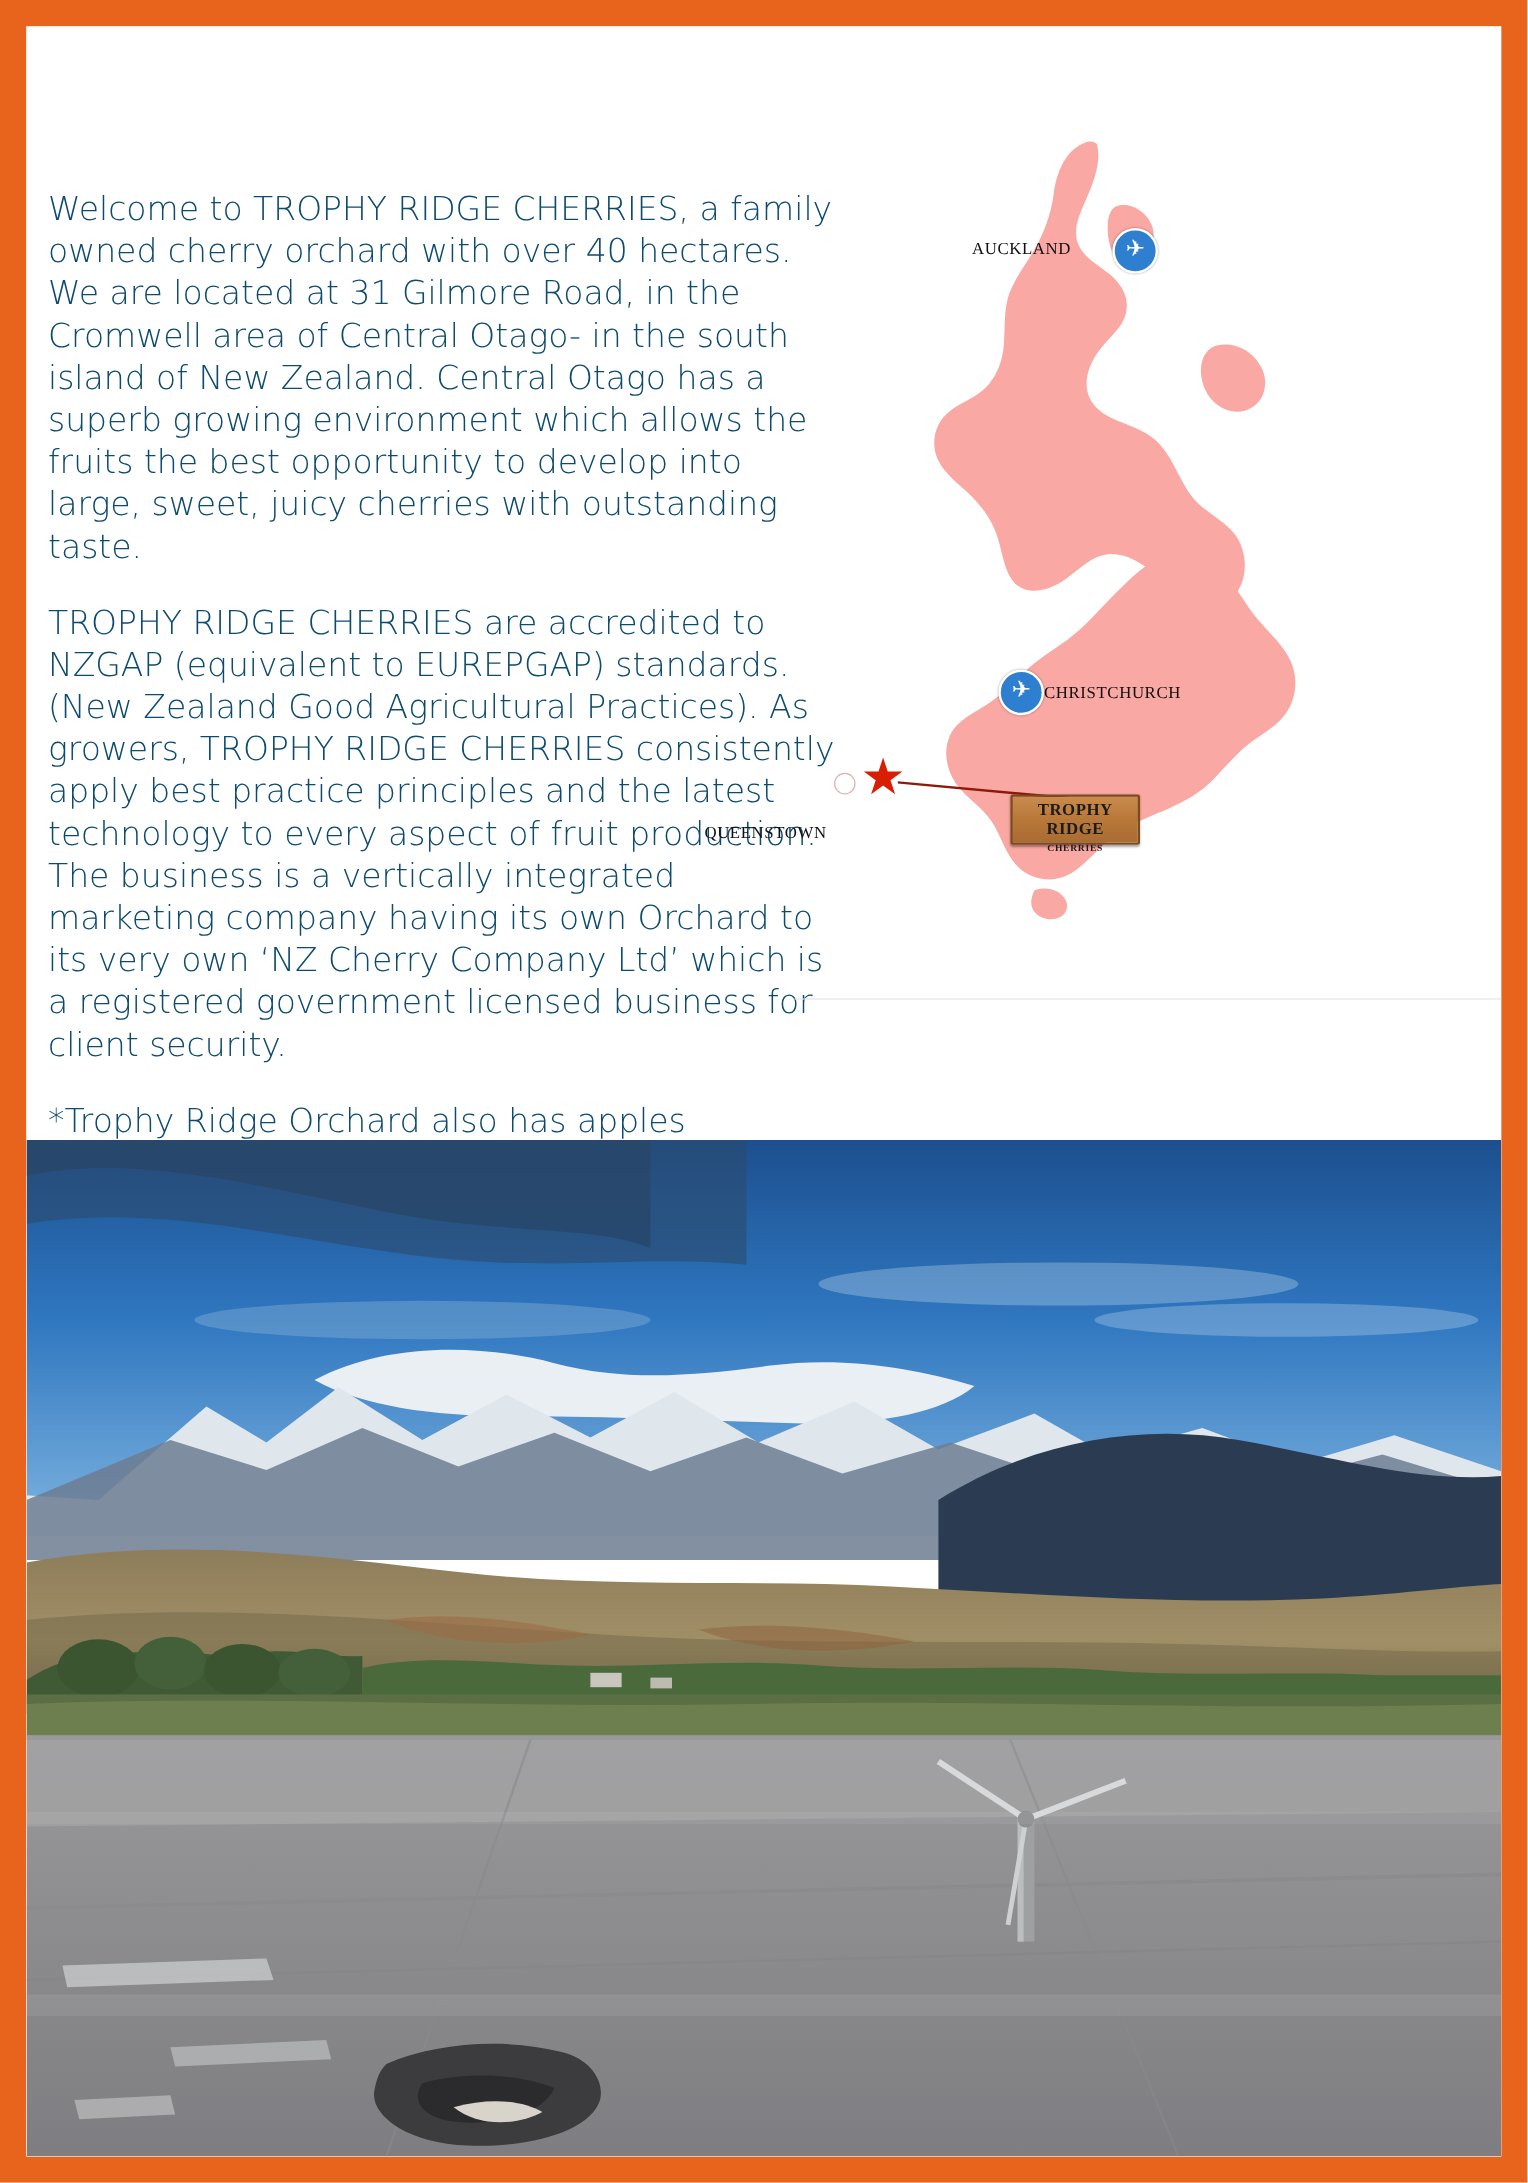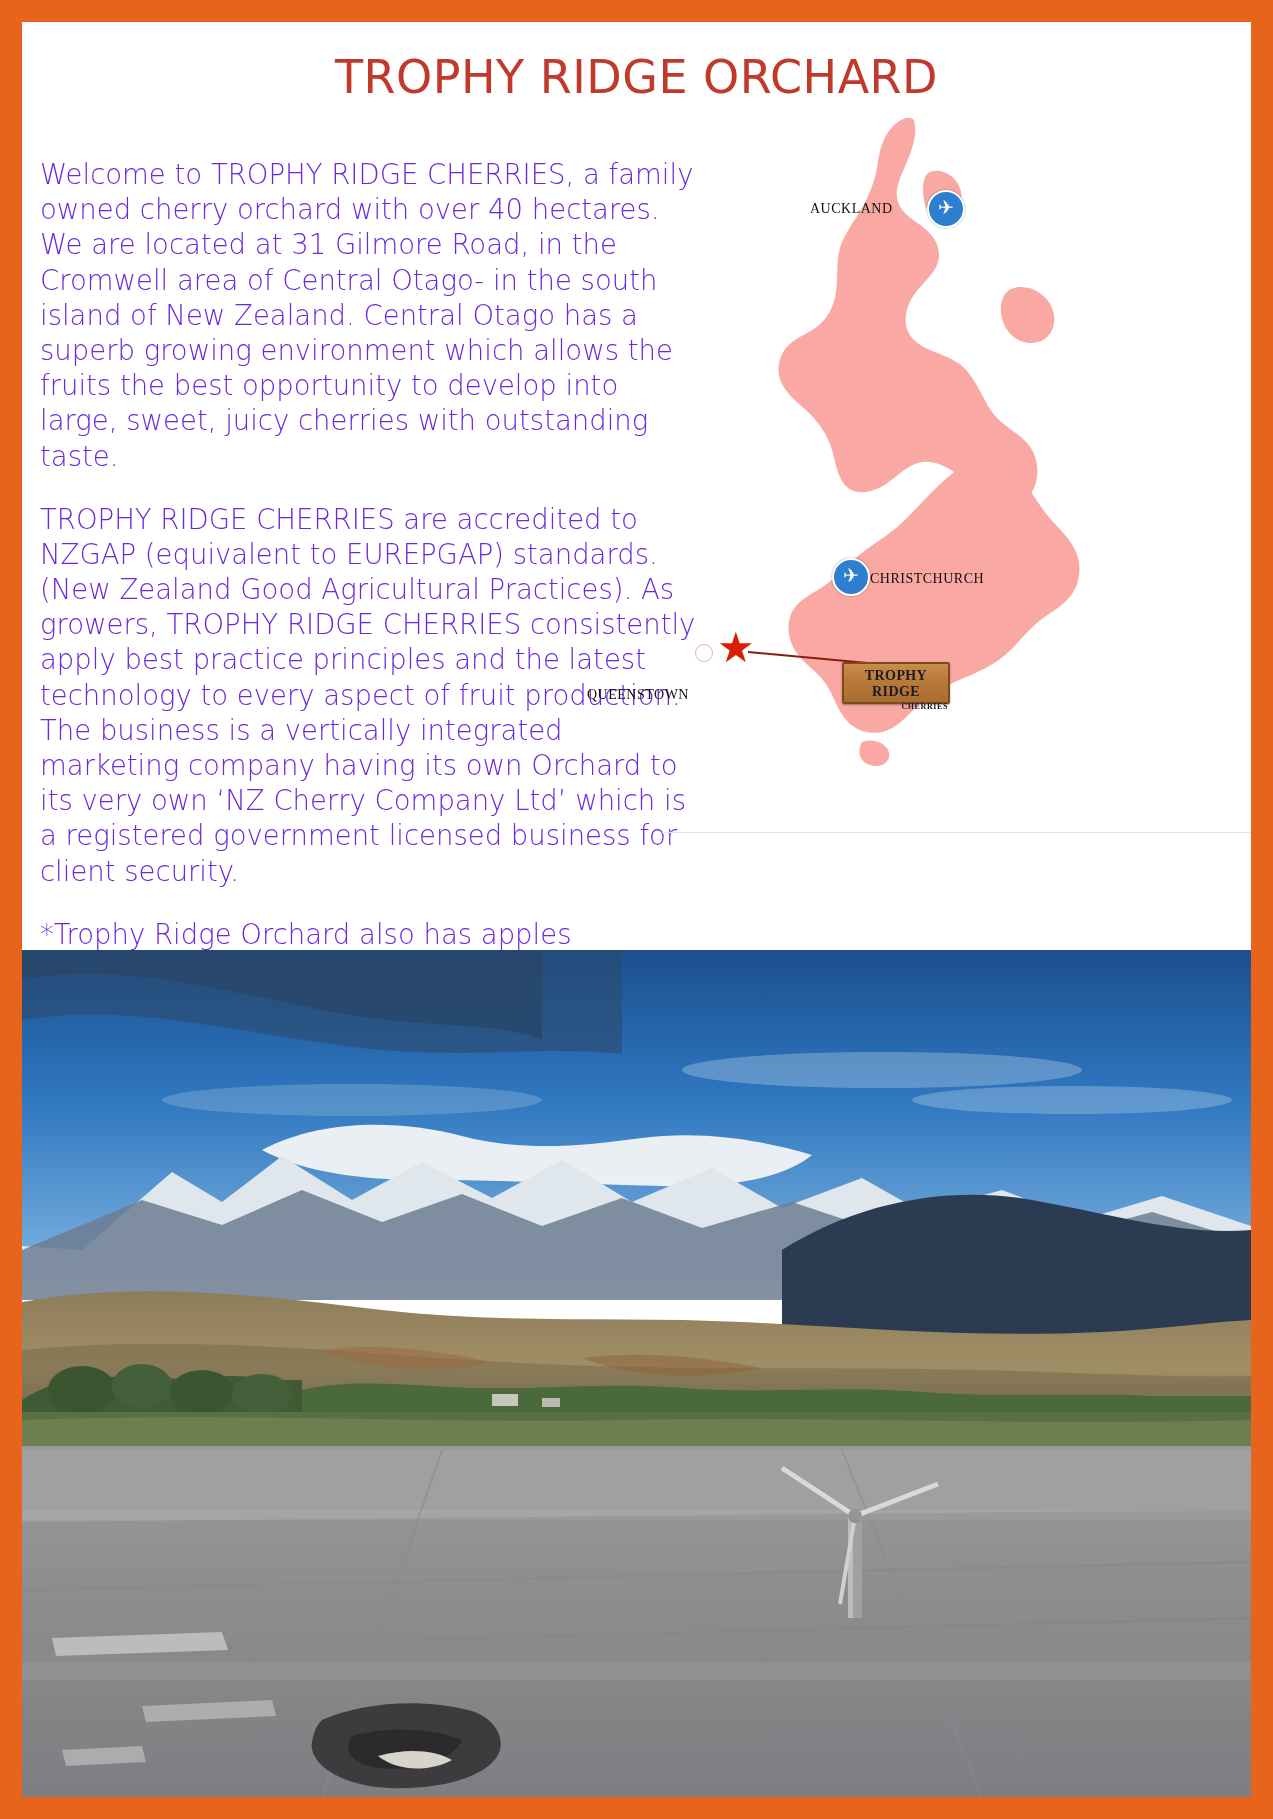--- a/index.html
+++ b/index.html
@@ -46,21 +46,21 @@
   }
 
   
   #body-text {
     position: absolute;
     left: 18px;
     top: 135px;
     width: 660px;
     font-size: 27.5px;
     line-height: 1.28;
-    color: #6d28d9;
+    color: #0c4a6e;
     font-family: "DejaVu Sans", sans-serif;
     font-weight: 300;
   }
   #body-text p {
     margin: 0 0 28px 0;
   }
   #body-text p:last-child { margin-bottom: 0; }
 
   
   #map {
@@ -150,21 +150,20 @@
     color: #1b1b1b;
     letter-spacing: 0.4px;
   }
   #sign .sign-sub {
     font-family: "Liberation Serif", serif;
     font-weight: bold;
     font-size: 8px;
     color: #1b1b1b;
     letter-spacing: 0.6px;
     margin-top: 2px;
-    text-align: right;
   }
 
   
   #map-rule {
     position: absolute;
     left: 640px;
     top: 810px;
     width: 590px;
     height: 1px;
     background: #e4e4e4;
@@ -180,21 +179,20 @@
     overflow: hidden;
   }
   #photo svg { display: block; }
 </style>
 </head>
 <body>
 
 <div id="page">
   <div id="inner">
 
-    <div id="title">TROPHY RIDGE ORCHARD</div>
 
     <div id="body-text">
       <p>Welcome to TROPHY RIDGE CHERRIES, a family owned cherry orchard with over 40 hectares. We are located at 31 Gilmore Road, in the Cromwell area of Central Otago- in the south island of New Zealand. Central Otago has a superb growing environment which allows the fruits the best opportunity to develop into large, sweet, juicy cherries with outstanding taste.</p>
       <p>TROPHY RIDGE CHERRIES are accredited to NZGAP (equivalent to EUREPGAP) standards. (New Zealand Good Agricultural Practices). As growers, TROPHY RIDGE CHERRIES consistently apply best practice principles and the latest technology to every aspect of fruit production. The business is a vertically integrated marketing company having its own Orchard to its very own ‘NZ Cherry Company Ltd’ which is a registered government licensed business for client security.</p>
       <p>*Trophy Ridge Orchard also has apples available in 2018 season.</p>
     </div>
 
     <div id="map">
       <svg width="600" height="660" viewBox="0 0 600 660" xmlns="http://www.w3.org/2000/svg">
 

